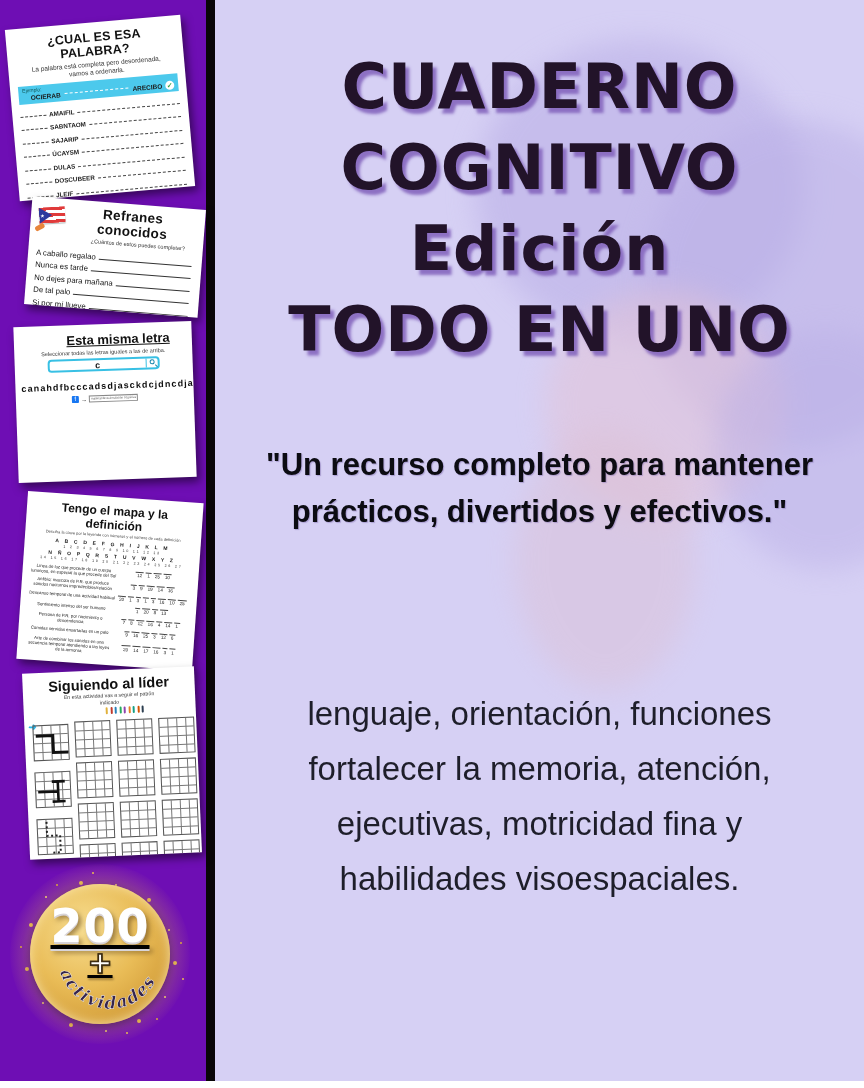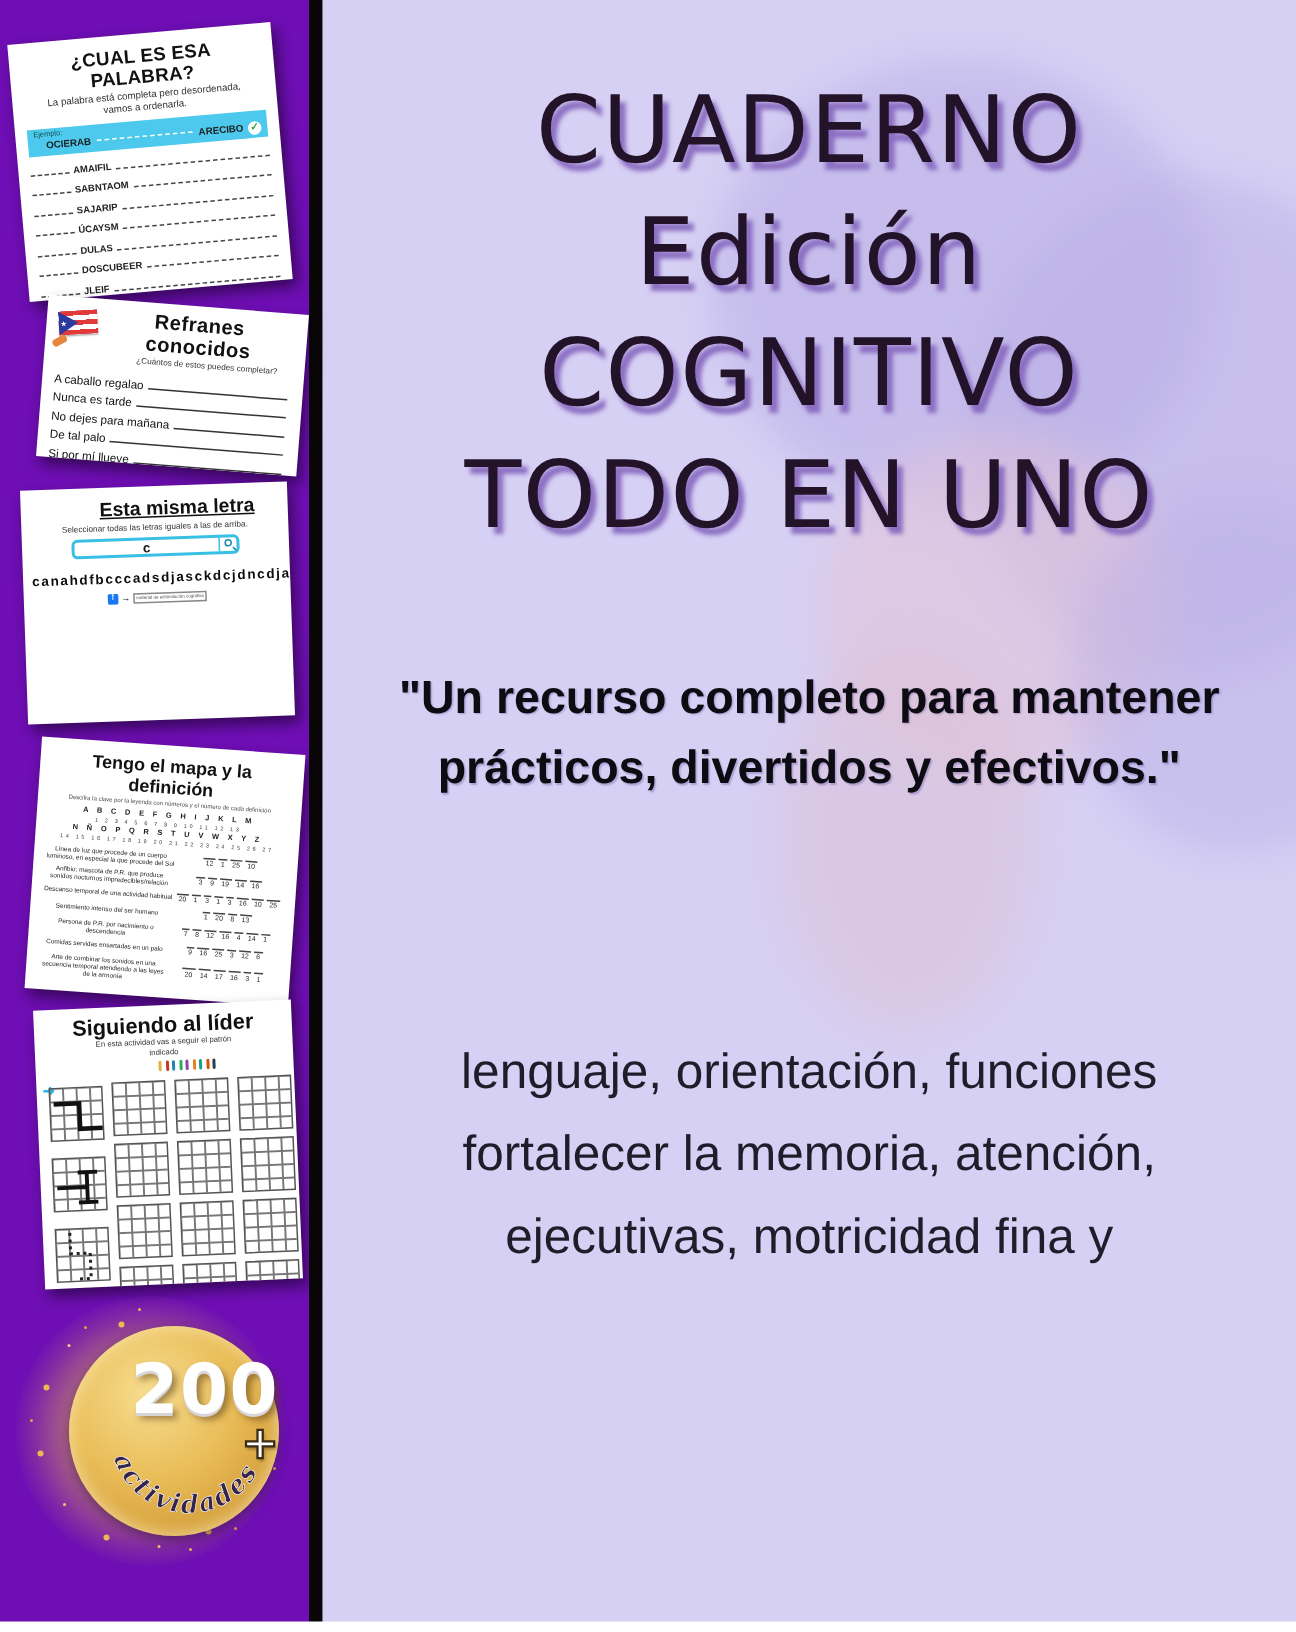--- a/index.html
+++ b/index.html
@@ -16,21 +16,21 @@
   .wm1 { left:260px; top:40px;  width:330px; height:300px; background:#b9aee6; opacity:.55; }
   .wm2 { left:430px; top:120px; width:300px; height:330px; background:#b9aee6; opacity:.5; }
   .wm3 { left:330px; top:290px; width:240px; height:230px; background:#e3c4d8; opacity:.55; }
   .wm4 { left:300px; top:430px; width:180px; height:260px; background:#dcc0d4; opacity:.45; }
   .wm5 { left:500px; top:330px; width:220px; height:240px; background:#b9aee6; opacity:.45; }
 
   
   .title-block { position:absolute; left:0; top:46px; width:100%; text-align:center; z-index:5;
                  font-family:"DejaVu Sans", sans-serif; font-size:62px; line-height:81px;
                  color:#221329; letter-spacing:1px;
-                 text-shadow:4px 5px 3px rgba(133,102,190,0.9); }
+                 text-shadow:4px 5px 3px rgba(133,102,190,0.9);font-weight:bold; }
   .title-block span { display:block; }
 
   .quote-block { position:absolute; left:0; top:441px; width:100%; text-align:center; z-index:5;
                  font-weight:bold; font-size:31px; line-height:47px; color:#0c0c12;
                  text-shadow:1px 1px 1px rgba(120,100,170,.45); }
   .quote-block span { display:block; }
 
   .desc-block { position:absolute; left:0; top:686px; width:100%; text-align:center; z-index:5;
                 font-size:33px; line-height:55px; color:#1e1e2a; }
   .desc-block span { display:block; }
@@ -125,23 +125,23 @@
   
   .badge-wrap { position:absolute; left:24px; top:878px; width:152px; height:152px; z-index:4; }
   .badge-glow { position:absolute; left:-14px; top:-14px; width:180px; height:180px; border-radius:50%;
                 background:radial-gradient(circle, rgba(233,186,82,.55) 40%, rgba(233,186,82,.15) 62%, transparent 72%); }
   .glitter { position:absolute; left:76px; top:76px; width:2px; height:2px; border-radius:50%; background:#f2cf6e;
      box-shadow: -70px -30px 0 1px #e9ba52, -55px -58px 0 #f2cf6e, -20px -72px 0 1px #e9ba52, 15px -70px 0 #f2cf6e,
       48px -55px 0 1px #e9ba52, 68px -25px 0 #f2cf6e, 74px 8px 0 1px #e9ba52, 64px 42px 0 #f2cf6e,
       38px 66px 0 1px #e9ba52, 5px 76px 0 #f2cf6e, -30px 70px 0 1px #e9ba52, -58px 48px 0 #f2cf6e,
       -74px 14px 0 1px #e9ba52, -80px -8px 0 #d9a43e, 80px -12px 0 #d9a43e, -44px -70px 0 #d9a43e,
       56px 64px 0 #d9a43e, -8px -82px 0 #e9ba52, 26px 78px 0 #e9ba52, 82px 24px 0 #e9ba52; }
-  .badge { position:absolute; left:22px; top:6px; width:140px; height:140px; border-radius:50%;
+  .badge { position:absolute; left:6px; top:6px; width:140px; height:140px; border-radius:50%;
            background:radial-gradient(circle at 38% 32%, #f7dd90 0%, #e9bc57 45%, #d8a440 70%, #c6913a 100%);
-           box-shadow:0 3px 8px rgba(40,10,60,.5), inset 0 0 12px rgba(255,240,190,.8); text-align:right; }
+           box-shadow:0 3px 8px rgba(40,10,60,.5), inset 0 0 12px rgba(255,240,190,.8); text-align:center;text-decoration:underline; }
   .badge-number { display:block; margin-top:18px; font-family:"DejaVu Sans", sans-serif; font-weight:bold;
                   font-size:46px; line-height:48px; letter-spacing:1px; color:#ffffff;
                   text-shadow:0 2px 0 #d8d4d8, 3px 4px 5px rgba(90,60,20,.55); }
   .badge-plus { display:block; font-family:"DejaVu Sans", sans-serif; font-size:30px; line-height:26px; font-weight:bold;
                 color:#fff; -webkit-text-stroke:1.5px #3c2c12; text-shadow:1px 2px 2px rgba(60,40,10,.4); }
   .badge-arc { position:absolute; left:0; top:0; }
 </style>
 </head>
 <body>
 
@@ -372,28 +372,29 @@
 
 <div class="main">
   <div class="wm wm1"></div>
   <div class="wm wm2"></div>
   <div class="wm wm3"></div>
   <div class="wm wm4"></div>
   <div class="wm wm5"></div>
 
   <div class="title-block">
     <span>CUADERNO</span>
+    <span>COGNITIVO</span>
     <span>Edición</span>
-    <span>COGNITIVO</span>
     <span>TODO EN UNO</span>
   </div>
 
   <div class="quote-block">
     <span>"Un recurso completo para mantener</span>
     <span>prácticos, divertidos y efectivos."</span>
   </div>
 
   <div class="desc-block">
     <span>lenguaje, orientación, funciones</span>
     <span>fortalecer la memoria, atención,</span>
     <span>ejecutivas, motricidad fina y</span>
+    <span>habilidades visoespaciales.</span>
   </div>
 </div>
 
 </body></html>

